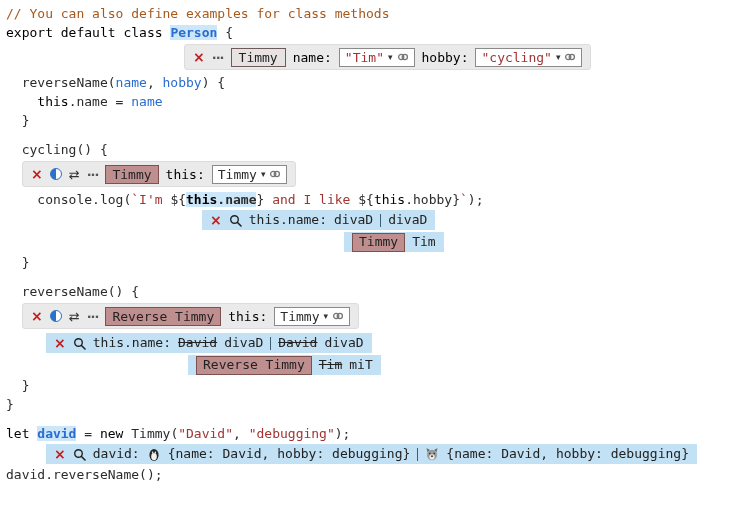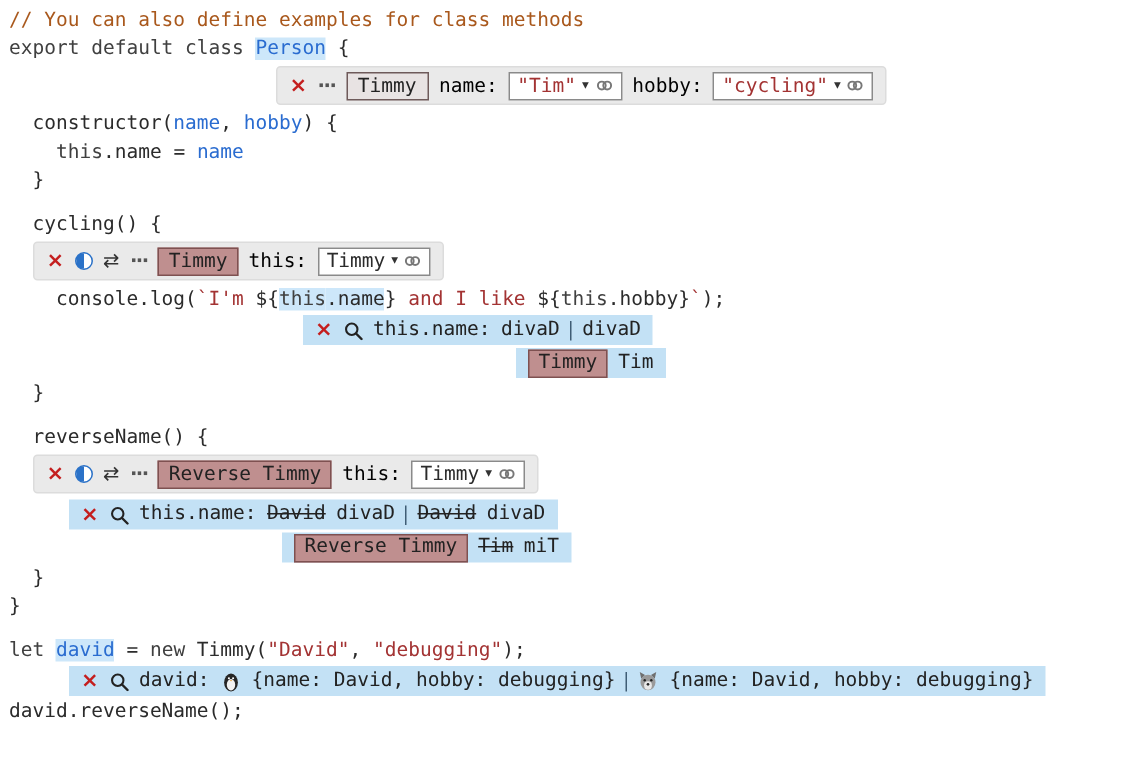--- a/index.html
+++ b/index.html
@@ -4,25 +4,25 @@
 <style>
   html,body{margin:0;padding:0;}
   body{
     width:749px;height:516px;overflow:hidden;background:#ffffff;
     font-family:"DejaVu Sans Mono",monospace;font-size:13px;color:#2b2b2b;
   }
   .page{padding:4px 0 0 6px;}
   .line{height:19px;line-height:19px;white-space:pre;}
   .blank{height:10px;}
   .cm{color:#a9581c;}
-  .kw{color:#404040;}
+  .kw{color:#000000;}
   .id{color:#2a6cd0;}
   .str{color:#a33333;}
   .pl{color:#2b2b2b;}
-  .hl{background:#cde7fa;}
+  .hl{background:#cde7fa;font-weight:bold;}
   .wrow{margin:2px 0 3px 0;}
   .widget{
     display:inline-flex;align-items:center;gap:7px;
     background:#eaeaea;border:1px solid #dcdcdc;border-radius:3px;
     padding:2px 8px;height:20px;
   }
   .icon-close{
     color:#c41e1e;font-weight:bold;font-size:14px;line-height:14px;
     font-family:"DejaVu Sans",sans-serif;cursor:pointer;
   }
@@ -86,21 +86,21 @@
         <span class="str">"cycling"</span>
         <span class="caret">▾</span>
         <svg width="12" height="12" viewBox="0 0 12 12">
             <circle cx="4.2" cy="6" r="2.6" fill="none" stroke="#777" stroke-width="1.3"></circle>
             <circle cx="7.8" cy="6" r="2.6" fill="none" stroke="#777" stroke-width="1.3"></circle>
           </svg>
       </span>
     </div>
   </div>
 
-  <div class="line"><span class="pl">  constructor(</span><span class="id">name</span><span class="pl">, </span><span class="id">hobby</span><span class="pl">) {</span></div>
+  <div class="line"><span class="pl">  reverseName(</span><span class="id">name</span><span class="pl">, </span><span class="id">hobby</span><span class="pl">) {</span></div>
   <div class="line"><span class="kw">    this</span><span class="pl">.name = </span><span class="id">name</span></div>
   <div class="line"><span class="pl">  }</span></div>
 
   <div class="blank"></div>
 
   <div class="line"><span class="pl">  cycling() {</span></div>
 
   <div class="wrow" style="margin-left:16px">
     <div class="widget">
       <span class="icon-close">×</span>

